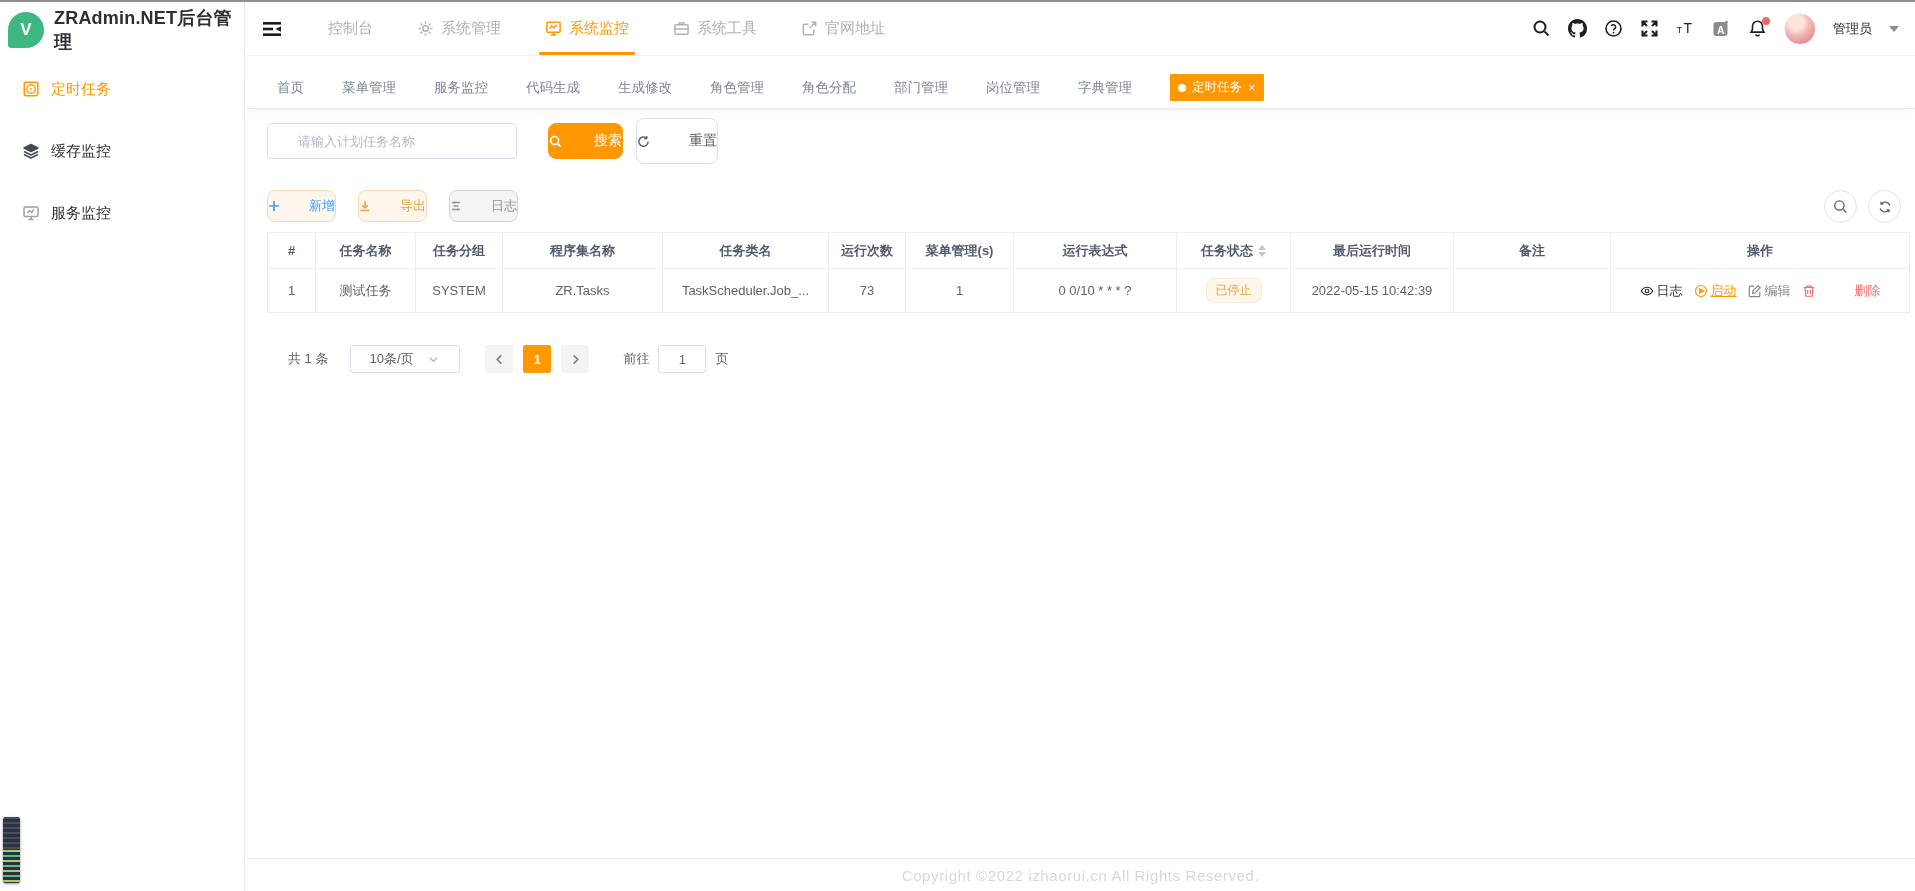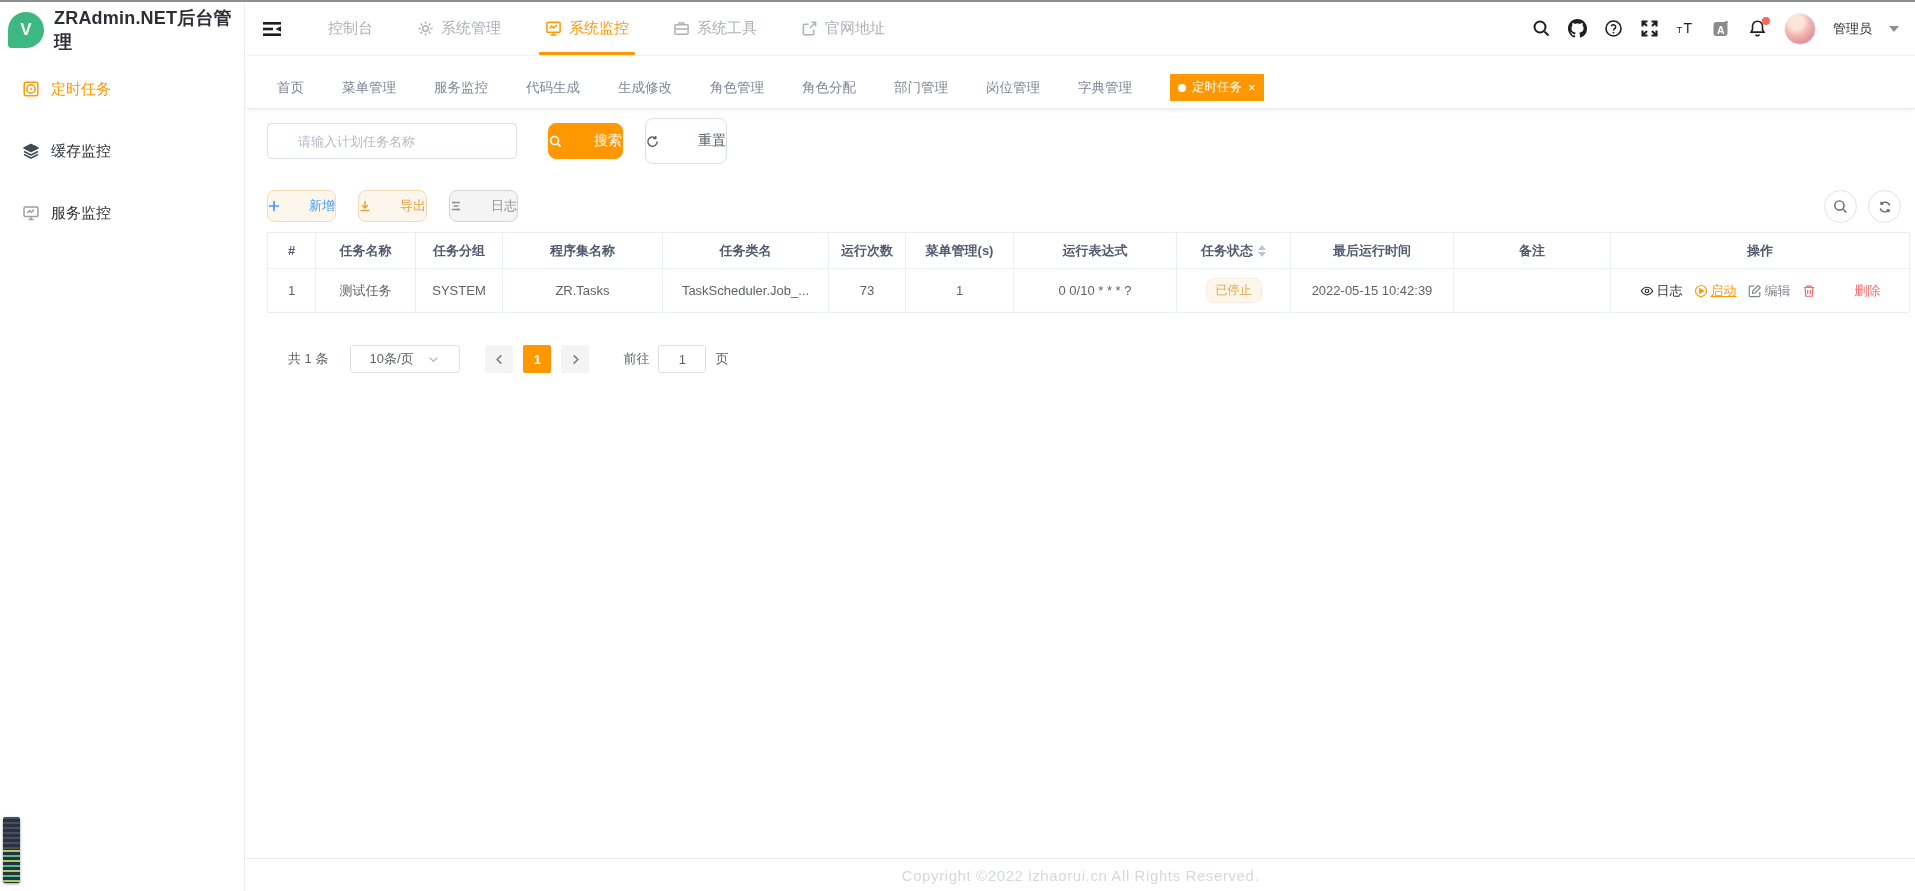--- a/index.html
+++ b/index.html
@@ -46,21 +46,21 @@
   .tab-close { font-size:13px; line-height:1; cursor:pointer; }
 
   
   .content { position:absolute; left:246px; top:98px; width:1669px; height:760px; background:#fff; padding-left:21px; padding-right:6px; }
 
   .search-row { margin-top:20px; display:flex; align-items:center; }
   .search-input { width:250px; height:36px; border:1px solid #dcdfe6; border-radius:4px; padding:0 14px 0 30px; font-size:13px; color:#606266; outline:none; font-family:"Liberation Sans",sans-serif; }
   .search-input::placeholder { color:#b4bac4; }
   .btn { display:inline-flex; align-items:center; justify-content:space-between; gap:22px; cursor:pointer; border-radius:8px; font-family:"Liberation Sans",sans-serif; }
   .btn-search { margin-left:31px; width:75px; height:36px; background:#ff9800; border:1px solid #ff9800; color:#fff; font-size:14px; }
-  .btn-reset { margin-left:22px; width:82px; height:46px; background:#fff; border:1px solid #dcdfe6; color:#5a5e66; font-size:14px; }
+  .btn-reset { margin-left:13px; width:82px; height:46px; background:#fff; border:1px solid #dcdfe6; color:#5a5e66; font-size:14px; }
 
   .action-row { margin-top:26px; display:flex; align-items:center; position:relative; }
   .btn-sm { height:32px; font-size:13px; }
   .btn-add { width:69px; color:#409eff; background:#fdf6ec; border:1px solid #f5dab1; }
   .btn-export { width:69px; margin-left:22px; color:#e6a23c; background:#fdf6ec; border:1px solid #f5dab1; }
   .btn-log { width:69px; margin-left:22px; color:#909399; background:#f4f4f5; border:1px solid #d3d4d6; }
   .tool-circles { position:absolute; right:8px; top:0; display:flex; gap:11px; }
   .circle-btn { width:33px; height:33px; border-radius:50%; border:1px solid #e0e3e9; background:#fff; color:#5f6368; display:flex; align-items:center; justify-content:center; cursor:pointer; }
 
   

